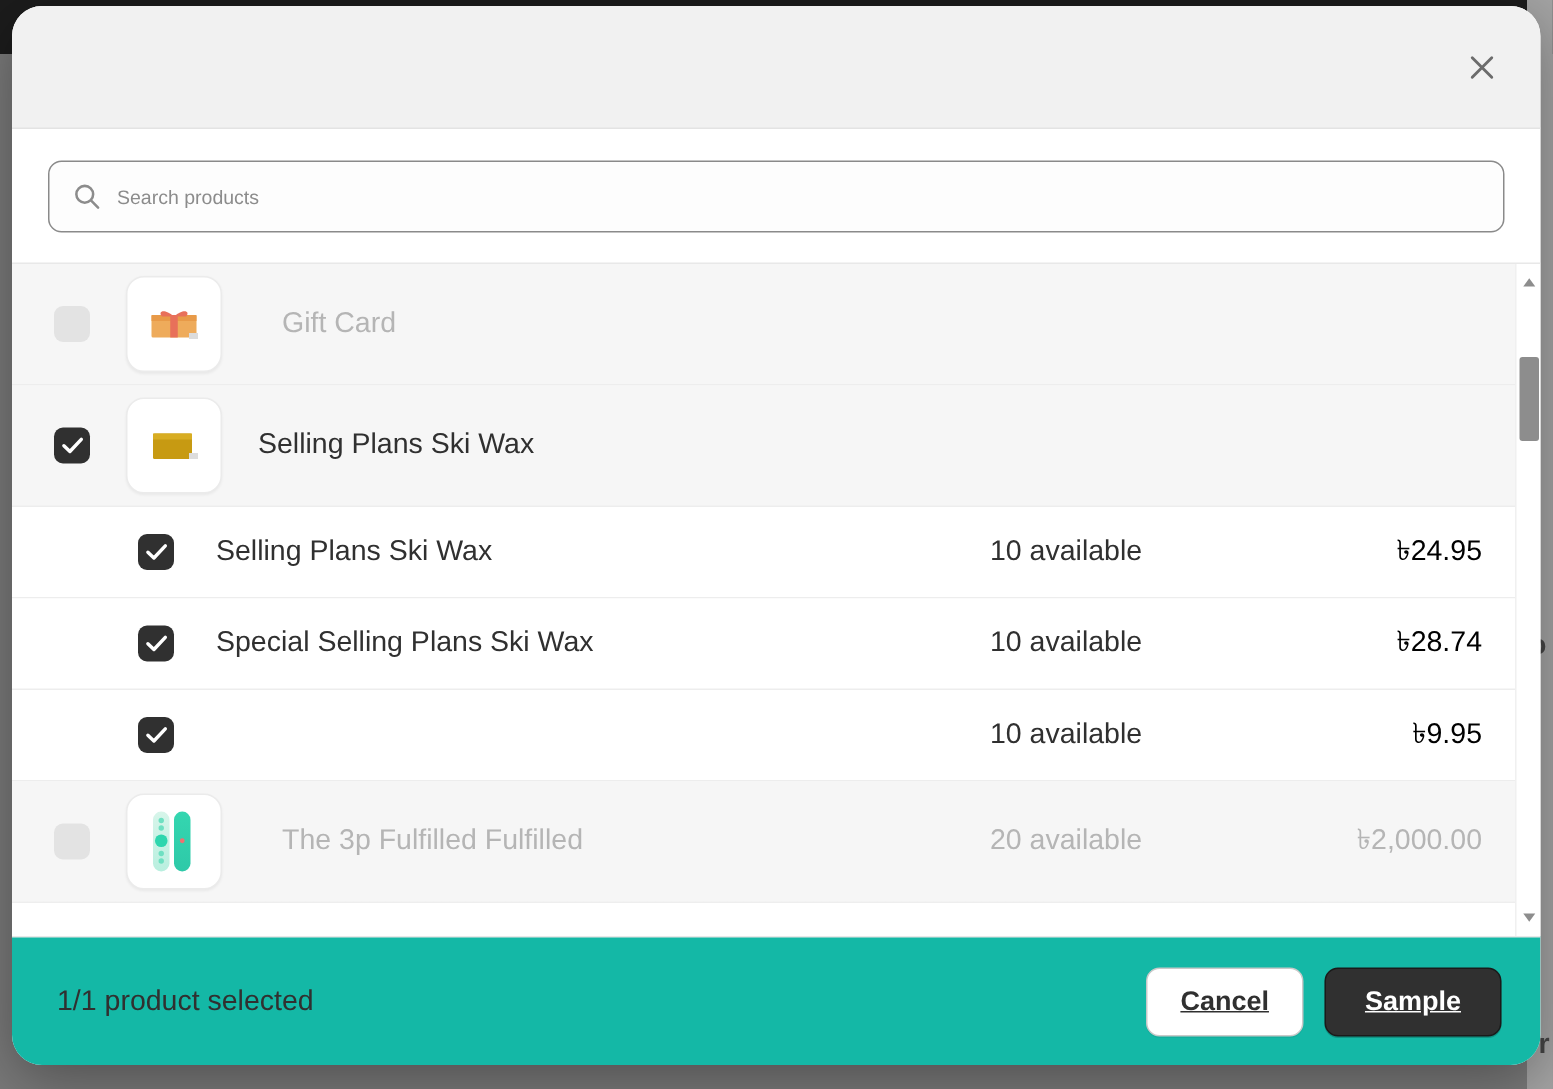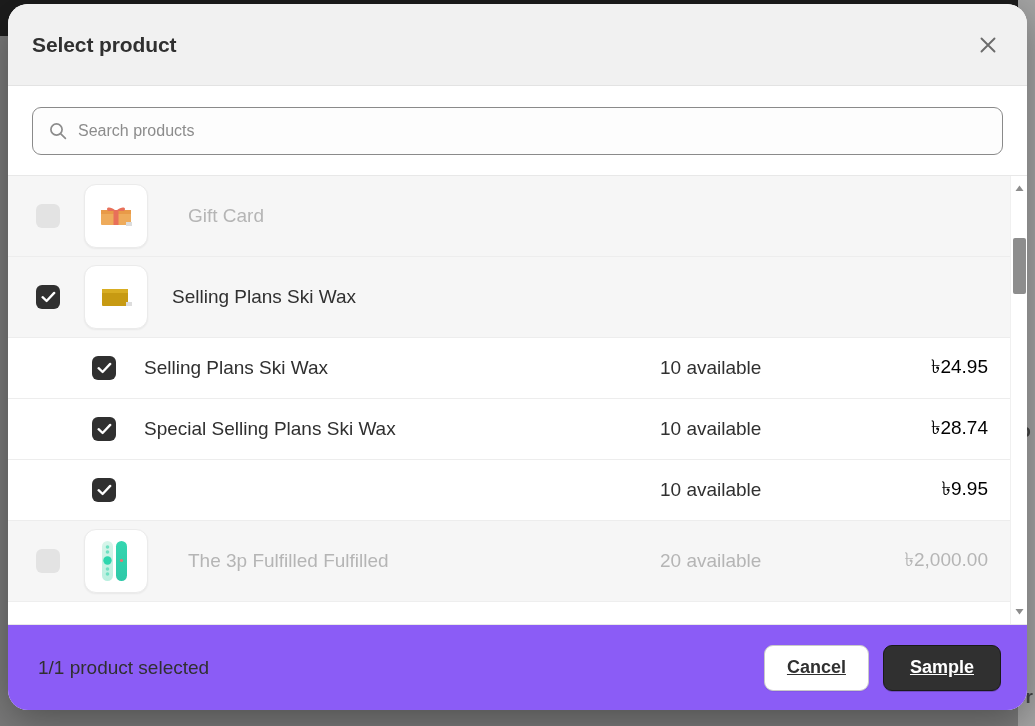--- a/index.html
+++ b/index.html
@@ -86,21 +86,21 @@
   }
   #search-icon {
     position: absolute; left: 15px; top: 50%;
     transform: translateY(-50%);
     width: 20px; height: 20px;
   }
   #search-input {
     border: none; outline: none; background: transparent;
     width: 100%; height: 100%;
     font-family: "Liberation Sans", sans-serif;
-    font-size: 16px; color: #303030;
+    font-size: 13px; color: #303030;
   }
   #search-input::placeholder { color: #8c8c8c; }
 
   
   #list-scroll {
     position: relative;
     flex: 1 1 auto;
     overflow: hidden;
     background: #ffffff;
   }
@@ -200,21 +200,21 @@
     width: 13px; height: 56px;
     background: #8d8d8d;
     border-radius: 2px;
     cursor: pointer;
   }
 
   
   #modal-footer {
     flex: 0 0 auto;
     height: 86px;
-    background: #8b5cf6;
+    background: #14b8a6;
     border-top: 1px solid #e8e8e8;
     display: flex; align-items: center;
     padding: 0 26px 0 30px;
   }
   #footer-status {
     font-size: 19px; color: #303030;
   }
   #footer-actions {
     margin-left: auto;
     display: flex; align-items: center; gap: 14px;
@@ -252,21 +252,20 @@
     <div class="behind-line" style="top:500px">ti</div>
     <div class="behind-line" style="top:580px">s</div>
     <div class="behind-line" style="top:686px">or</div>
   </div>
   <div id="behind-scrim"></div>
 </div>
 
 <div id="modal">
 
   <div id="modal-header">
-    <div id="modal-title">Select product</div>
     <button id="close-button">
       <span>
         <svg width="22" height="22" viewBox="0 0 22 22" fill="none">
           <path d="M4.5 4.5 L17.5 17.5 M17.5 4.5 L4.5 17.5" stroke="#6b6b6b" stroke-width="1.9" stroke-linecap="round"></path>
         </svg>
       </span>
     </button>
   </div>
 
   <div id="search-area">

